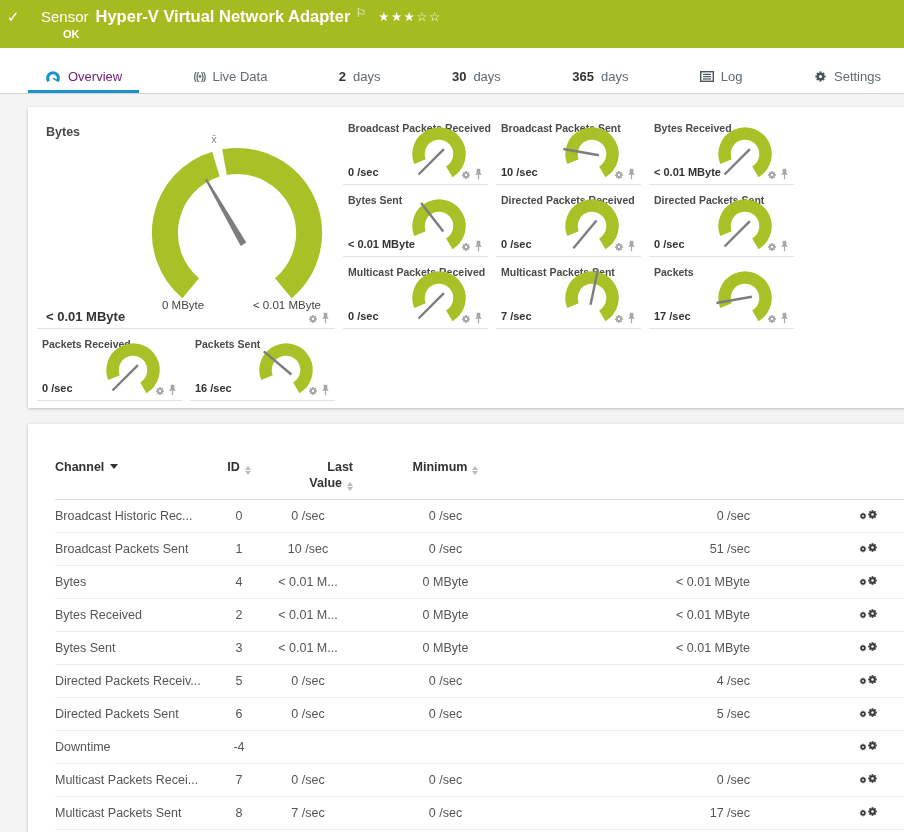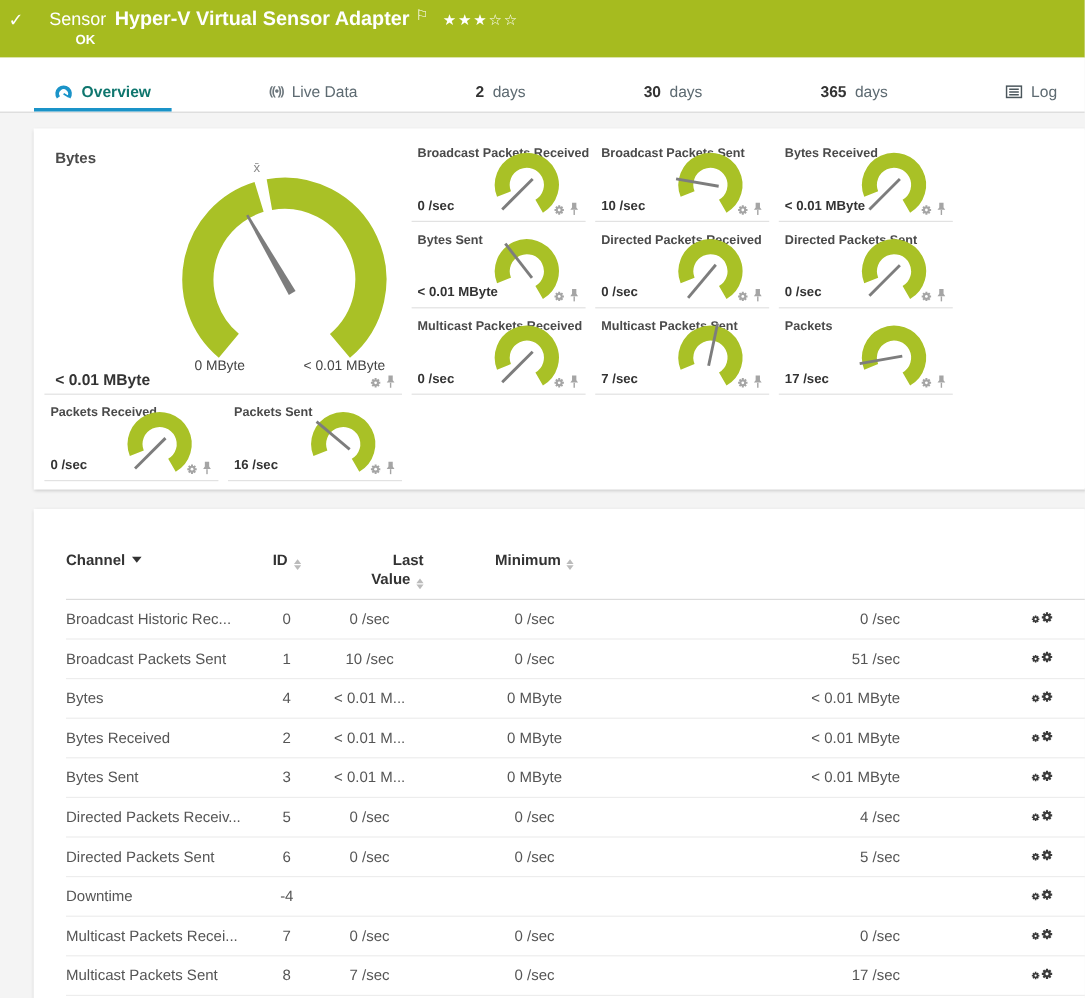--- a/index.html
+++ b/index.html
@@ -25,21 +25,21 @@
   .tabbar {
     position: absolute; top: 48px; left: 0; width: 904px; height: 46px;
     background: #fff; border-bottom: 1px solid #d6d6d6;
     display: flex; align-items: flex-end; justify-content: space-between;
     padding: 0 6px 0 28px;
   }
   .tab {
     height: 34px; display: flex; align-items: center; gap: 7px;
     font-size: 13px; color: #5d6a71; padding: 0 17px; cursor: pointer; white-space: nowrap;
   }
-  .tab.active { color: #0f766e; font-weight: bold; box-shadow: inset 0 -3px 0 #1a93c8; }
+  .tab.active { color: #701a75; font-weight: normal; box-shadow: inset 0 -3px 0 #1a93c8; }
   .tab b { color: #333; font-weight: bold; }
   .tab-icon { display: inline-flex; align-items: center; }
   .live-txt { font-size: 10px; color: #6b757b; letter-spacing: -1px; font-weight: bold; }
   
   .panel {
     position: absolute; left: 28px; width: 890px; background: #fff;
     box-shadow: 0 1px 3px rgba(0,0,0,0.22);
   }
   .gauge-panel { top: 107px; height: 301px; }
   .table-panel { top: 424px; height: 420px; overflow: hidden; }
@@ -98,21 +98,21 @@
   .gearset .g2 { position: absolute; right: 0; top: 0; }
   .hcell { cursor: pointer; }
 </style>
 </head>
 <body>
 
 <div class="topbar">
   <div class="topbar-line1">
     <span class="chk">✓</span>
     <span class="sensor-label">Sensor</span>
-    <span class="sensor-title">Hyper-V Virtual Sensor Adapter</span>
+    <span class="sensor-title">Hyper-V Virtual Network Adapter</span>
     <span class="flag">⚐</span>
     <span class="stars">★★★☆☆</span>
   </div>
   <div class="status-ok">OK</div>
 </div>
 
 <div class="tabbar" id="tabbar">
     <div class="tab active">
       <span class="tab-icon">
         <svg width="16" height="13" viewBox="0 0 16 13">
@@ -143,20 +143,35 @@
     <div class="tab">
       <span class="tab-icon">
         <svg width="14" height="11" viewBox="0 0 14 11">
           <rect x="0.7" y="0.7" width="12.6" height="9.6" fill="none" stroke="#4b565c" stroke-width="1.4"></rect>
           <line x1="3" y1="3.4" x2="11" y2="3.4" stroke="#4b565c" stroke-width="1.2"></line>
           <line x1="3" y1="5.7" x2="11" y2="5.7" stroke="#4b565c" stroke-width="1.2"></line>
           <line x1="3" y1="8" x2="11" y2="8" stroke="#4b565c" stroke-width="1.2"></line>
         </svg>
       </span>
       <span class="tab-label">Log</span>
+    </div>
+    <div class="tab">
+      <span class="tab-icon">
+        <svg width="13" height="13" viewBox="-6 -6 12 12">
+          <g stroke="#4b565c" stroke-width="2">
+            <line x1="-4.7" y1="0" x2="4.7" y2="0"></line>
+            <line x1="0" y1="-4.7" x2="0" y2="4.7"></line>
+            <line x1="-3.3" y1="-3.3" x2="3.3" y2="3.3"></line>
+            <line x1="-3.3" y1="3.3" x2="3.3" y2="-3.3"></line>
+          </g>
+          <circle r="3.4" fill="#4b565c"></circle>
+          <circle r="1.4" fill="#fff"></circle>
+        </svg>
+      </span>
+      <span class="tab-label">Settings</span>
     </div>
   </div>
 
 <div class="panel gauge-panel">
   <div class="gauge-grid" id="gauge-grid">
     <div class="tile main-tile">
       <div class="tile-title main-title">Bytes</div>
       <span class="main-svg" id="main-gauge-holder"><svg width="210" height="176" viewBox="0 0 210 176">
       <path d="M 58.7 153.2 A 72 72 0 0 1 83.9 29.1" stroke="#a9c126" stroke-width="26" fill="none"></path>
       <path d="M 92.5 27.1 A 72 72 0 0 1 151.3 153.2" stroke="#a9c126" stroke-width="26" fill="none"></path>

